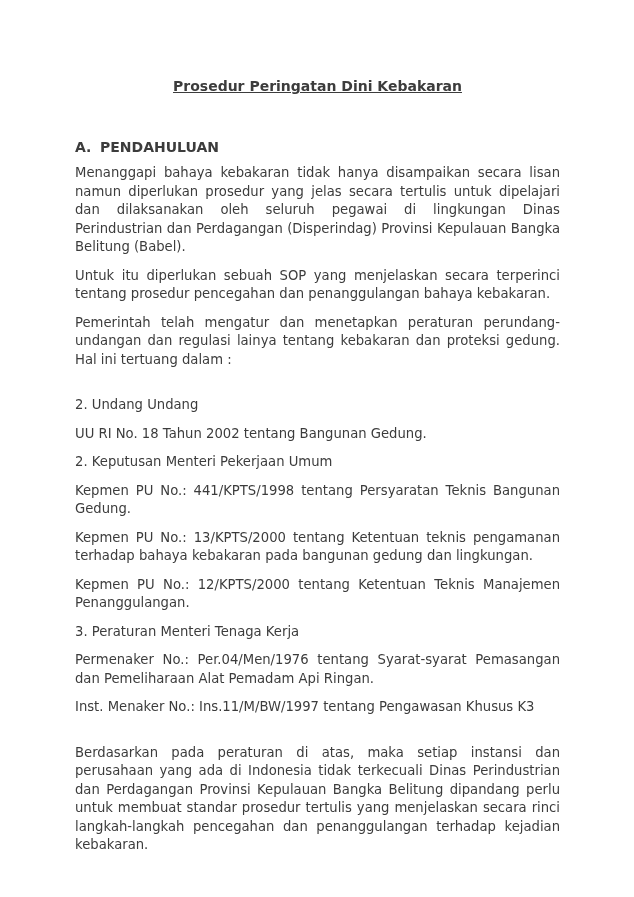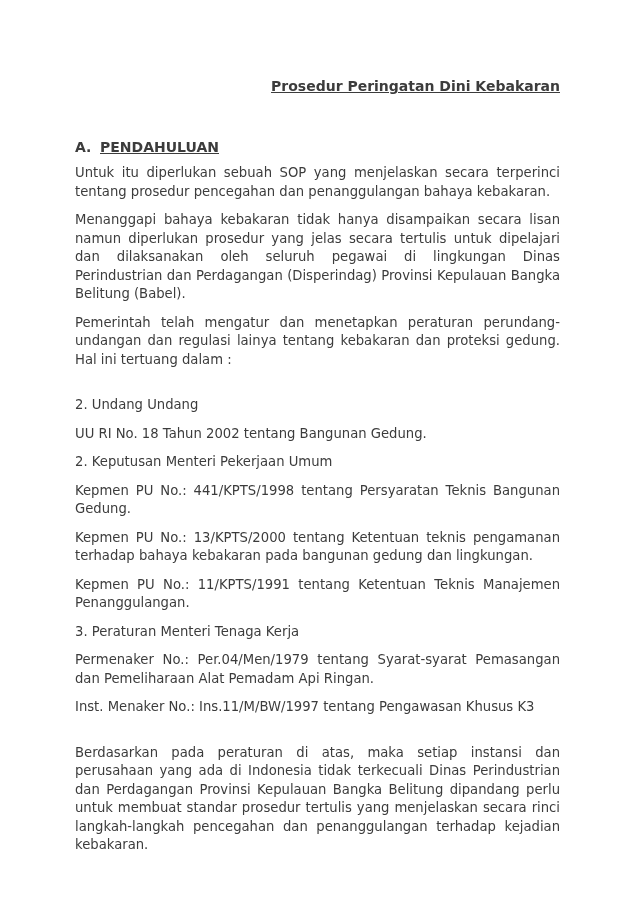--- a/index.html
+++ b/index.html
@@ -13,38 +13,37 @@
     height: 897px;
     background: #ffffff;
     box-sizing: border-box;
     padding: 78px 74px 40px 75px;
     font-family: "DejaVu Sans", "Liberation Sans", sans-serif;
     color: #3c3c3c;
     overflow: hidden;
   }
   .doc-title {
     margin: 0 0 45px 0;
-    text-align: right;
+    text-align: center;
     font-size: 14px;
     font-weight: bold;
     text-decoration: underline;
     color: #3c3c3c;
   }
   .section-heading {
     margin: 0 0 9px 0;
     font-size: 14px;
     font-weight: bold;
     color: #3c3c3c;
   }
   .section-heading .letter {
     display: inline-block;
     width: 25px;
   }
   .section-heading .sec-title {
-    text-decoration: underline;
   }
   .body-text p.para {
     margin: 0 0 10px 0;
     font-size: 13.2px;
     line-height: 18.5px;
     text-align: justify;
     color: #3c3c3c;
   }
   .body-text div.spacer {
     height: 17px;
@@ -54,29 +53,29 @@
 <body>
 
 <div class="page">
   <h1 class="doc-title">Prosedur Peringatan Dini Kebakaran</h1>
 
   <h2 class="section-heading">
     <span class="letter">A.</span><span class="sec-title">PENDAHULUAN</span>
   </h2>
 
   <main class="body-text">
+      <p class="para">Menanggapi bahaya kebakaran tidak hanya disampaikan secara lisan namun diperlukan prosedur yang jelas secara tertulis untuk dipelajari dan dilaksanakan oleh seluruh pegawai di lingkungan Dinas Perindustrian dan Perdagangan (Disperindag) Provinsi Kepulauan Bangka Belitung (Babel).</p>
       <p class="para">Untuk itu diperlukan sebuah SOP yang menjelaskan secara terperinci tentang prosedur pencegahan dan penanggulangan bahaya kebakaran.</p>
-      <p class="para">Menanggapi bahaya kebakaran tidak hanya disampaikan secara lisan namun diperlukan prosedur yang jelas secara tertulis untuk dipelajari dan dilaksanakan oleh seluruh pegawai di lingkungan Dinas Perindustrian dan Perdagangan (Disperindag) Provinsi Kepulauan Bangka Belitung (Babel).</p>
       <p class="para">Pemerintah telah mengatur dan menetapkan peraturan perundang-undangan dan regulasi lainya tentang kebakaran dan proteksi gedung. Hal ini tertuang dalam :</p>
       <div class="spacer"></div>
       <p class="para">2. Undang Undang</p>
       <p class="para">UU RI No. 18 Tahun 2002 tentang Bangunan Gedung.</p>
       <p class="para">2. Keputusan Menteri Pekerjaan Umum</p>
       <p class="para">Kepmen PU No.: 441/KPTS/1998 tentang Persyaratan Teknis Bangunan Gedung.</p>
       <p class="para">Kepmen PU No.: 13/KPTS/2000 tentang Ketentuan teknis pengamanan terhadap bahaya kebakaran pada bangunan gedung dan lingkungan.</p>
-      <p class="para">Kepmen PU No.: 11/KPTS/1991 tentang Ketentuan Teknis Manajemen Penanggulangan.</p>
+      <p class="para">Kepmen PU No.: 12/KPTS/2000 tentang Ketentuan Teknis Manajemen Penanggulangan.</p>
       <p class="para">3. Peraturan Menteri Tenaga Kerja</p>
-      <p class="para">Permenaker No.: Per.04/Men/1979 tentang Syarat-syarat Pemasangan dan Pemeliharaan Alat Pemadam Api Ringan.</p>
+      <p class="para">Permenaker No.: Per.04/Men/1976 tentang Syarat-syarat Pemasangan dan Pemeliharaan Alat Pemadam Api Ringan.</p>
       <p class="para">Inst. Menaker No.: Ins.11/M/BW/1997 tentang Pengawasan Khusus K3</p>
       <div class="spacer"></div>
       <p class="para">Berdasarkan pada peraturan di atas, maka setiap instansi dan perusahaan yang ada di Indonesia tidak terkecuali Dinas Perindustrian dan Perdagangan Provinsi Kepulauan Bangka Belitung dipandang perlu untuk membuat standar prosedur tertulis yang menjelaskan secara rinci langkah-langkah pencegahan dan penanggulangan terhadap kejadian kebakaran.</p>
     </main>
 </div>
 
 </body></html>

